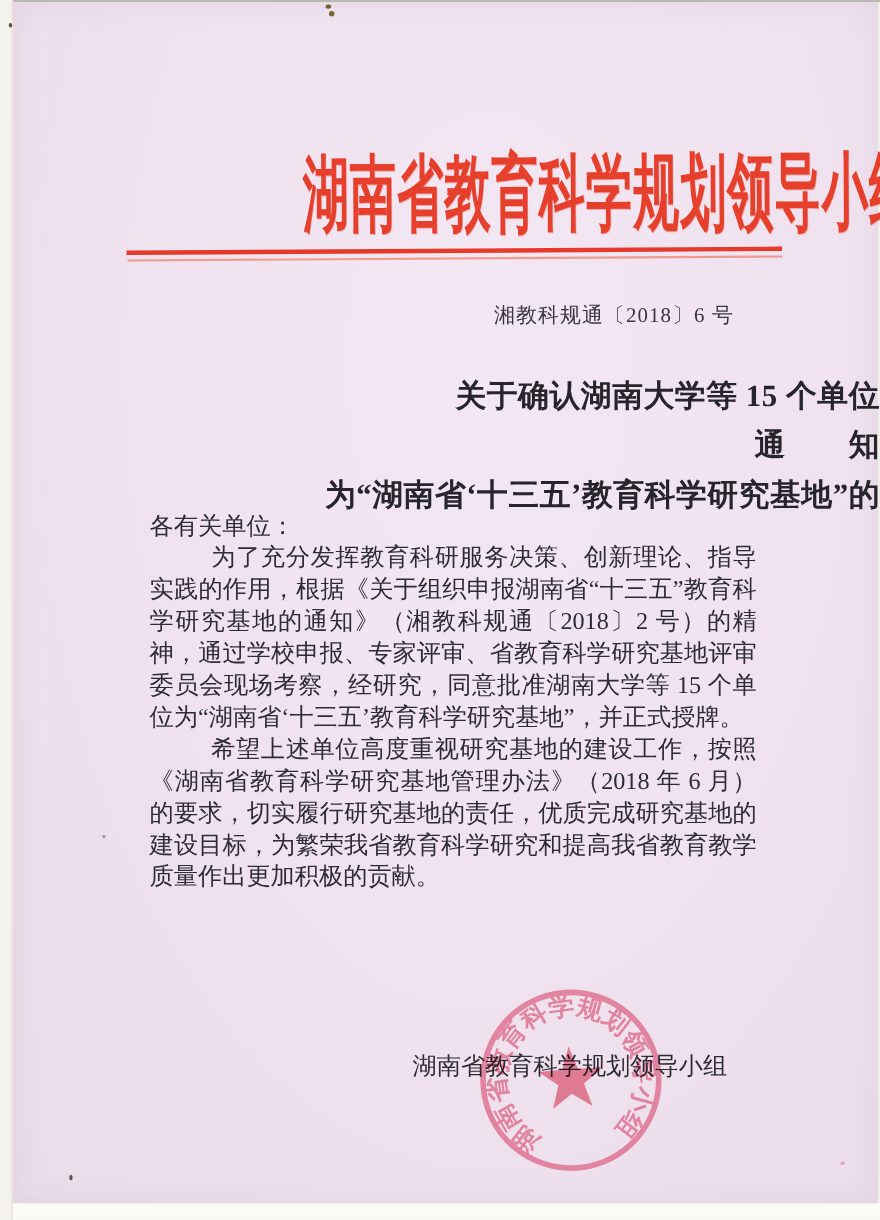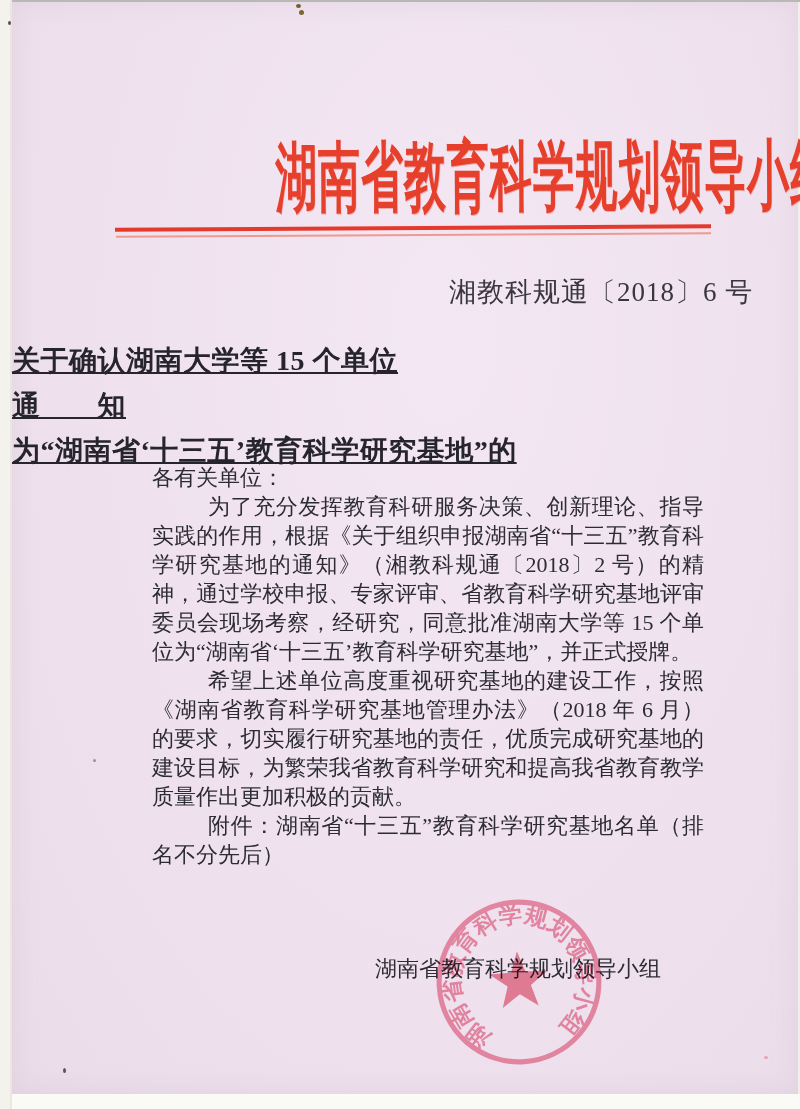--- a/index.html
+++ b/index.html
@@ -54,44 +54,43 @@
     position: absolute; left: 104px; top: 232px;
     width: 595px; height: 2px;
     background: #ef9a8f;
     transform: rotate(-0.35deg);
   }
 
   
   .doc-number {
     position: absolute;
     top: 272px; left: 437px;
-    font-size: 27px;
+    font-size: 19px;
     letter-spacing: 1px;
     color: #39363f;
     white-space: nowrap;
     font-family: Liberation Serif, serif;
   }
 
   
   .title {
     position: absolute;
     left: 0; top: 336px; width: 788px;
-    text-align: left;
+    text-align: right;
     font-weight: bold;
     font-size: 28px;
     line-height: 45px;
     color: #26252b;
     letter-spacing: 0.5px;
-    text-decoration: underline;
   }
 
   
   .body-block {
     position: absolute;
-    left: 140px; top: 461px; width: 552px;
+    left: 124px; top: 461px; width: 552px;
     font-size: 22px;
     line-height: 29px;
     color: #2d2c32;
     text-align: justify;
   }
   .body-block p { margin: 0; }
   .para-indent { text-indent: 56px; }
   .attachment { margin-top: 29px; text-indent: 56px; }
 
   
@@ -146,21 +145,20 @@
     <div class="title">
       <div>关于确认湖南大学等 15 个单位</div>
       <div>通　　知</div>
       <div>为“湖南省‘十三五’教育科学研究基地”的</div>
     </div>
 
     <div class="body-block">
       <p class="salutation">各有关单位：</p>
       <p class="para-indent">为了充分发挥教育科研服务决策、创新理论、指导实践的作用，根据《关于组织申报湖南省“十三五”教育科学研究基地的通知》（湘教科规通〔2018〕2 号）的精神，通过学校申报、专家评审、省教育科学研究基地评审委员会现场考察，经研究，同意批准湖南大学等 15 个单位为“湖南省‘十三五’教育科学研究基地”，并正式授牌。</p>
       <p class="para-indent">希望上述单位高度重视研究基地的建设工作，按照《湖南省教育科学研究基地管理办法》（2018 年 6 月）的要求，切实履行研究基地的责任，优质完成研究基地的建设目标，为繁荣我省教育科学研究和提高我省教育教学质量作出更加积极的贡献。</p>
-      <p class="attachment">附件：湖南省“十三五”教育科学研究基地名单（排名不分先后）</p>
     </div>
 
     <div class="signature">
       <div>湖南省教育科学规划领导小组</div>
     </div>
 
     <svg class="seal" viewBox="0 0 168 168" aria-hidden="true">
       <defs>
         <path id="sealArc" d="M 55 134.2 A 58 58 0 1 1 113 134.2" fill="none"></path>
       </defs>

